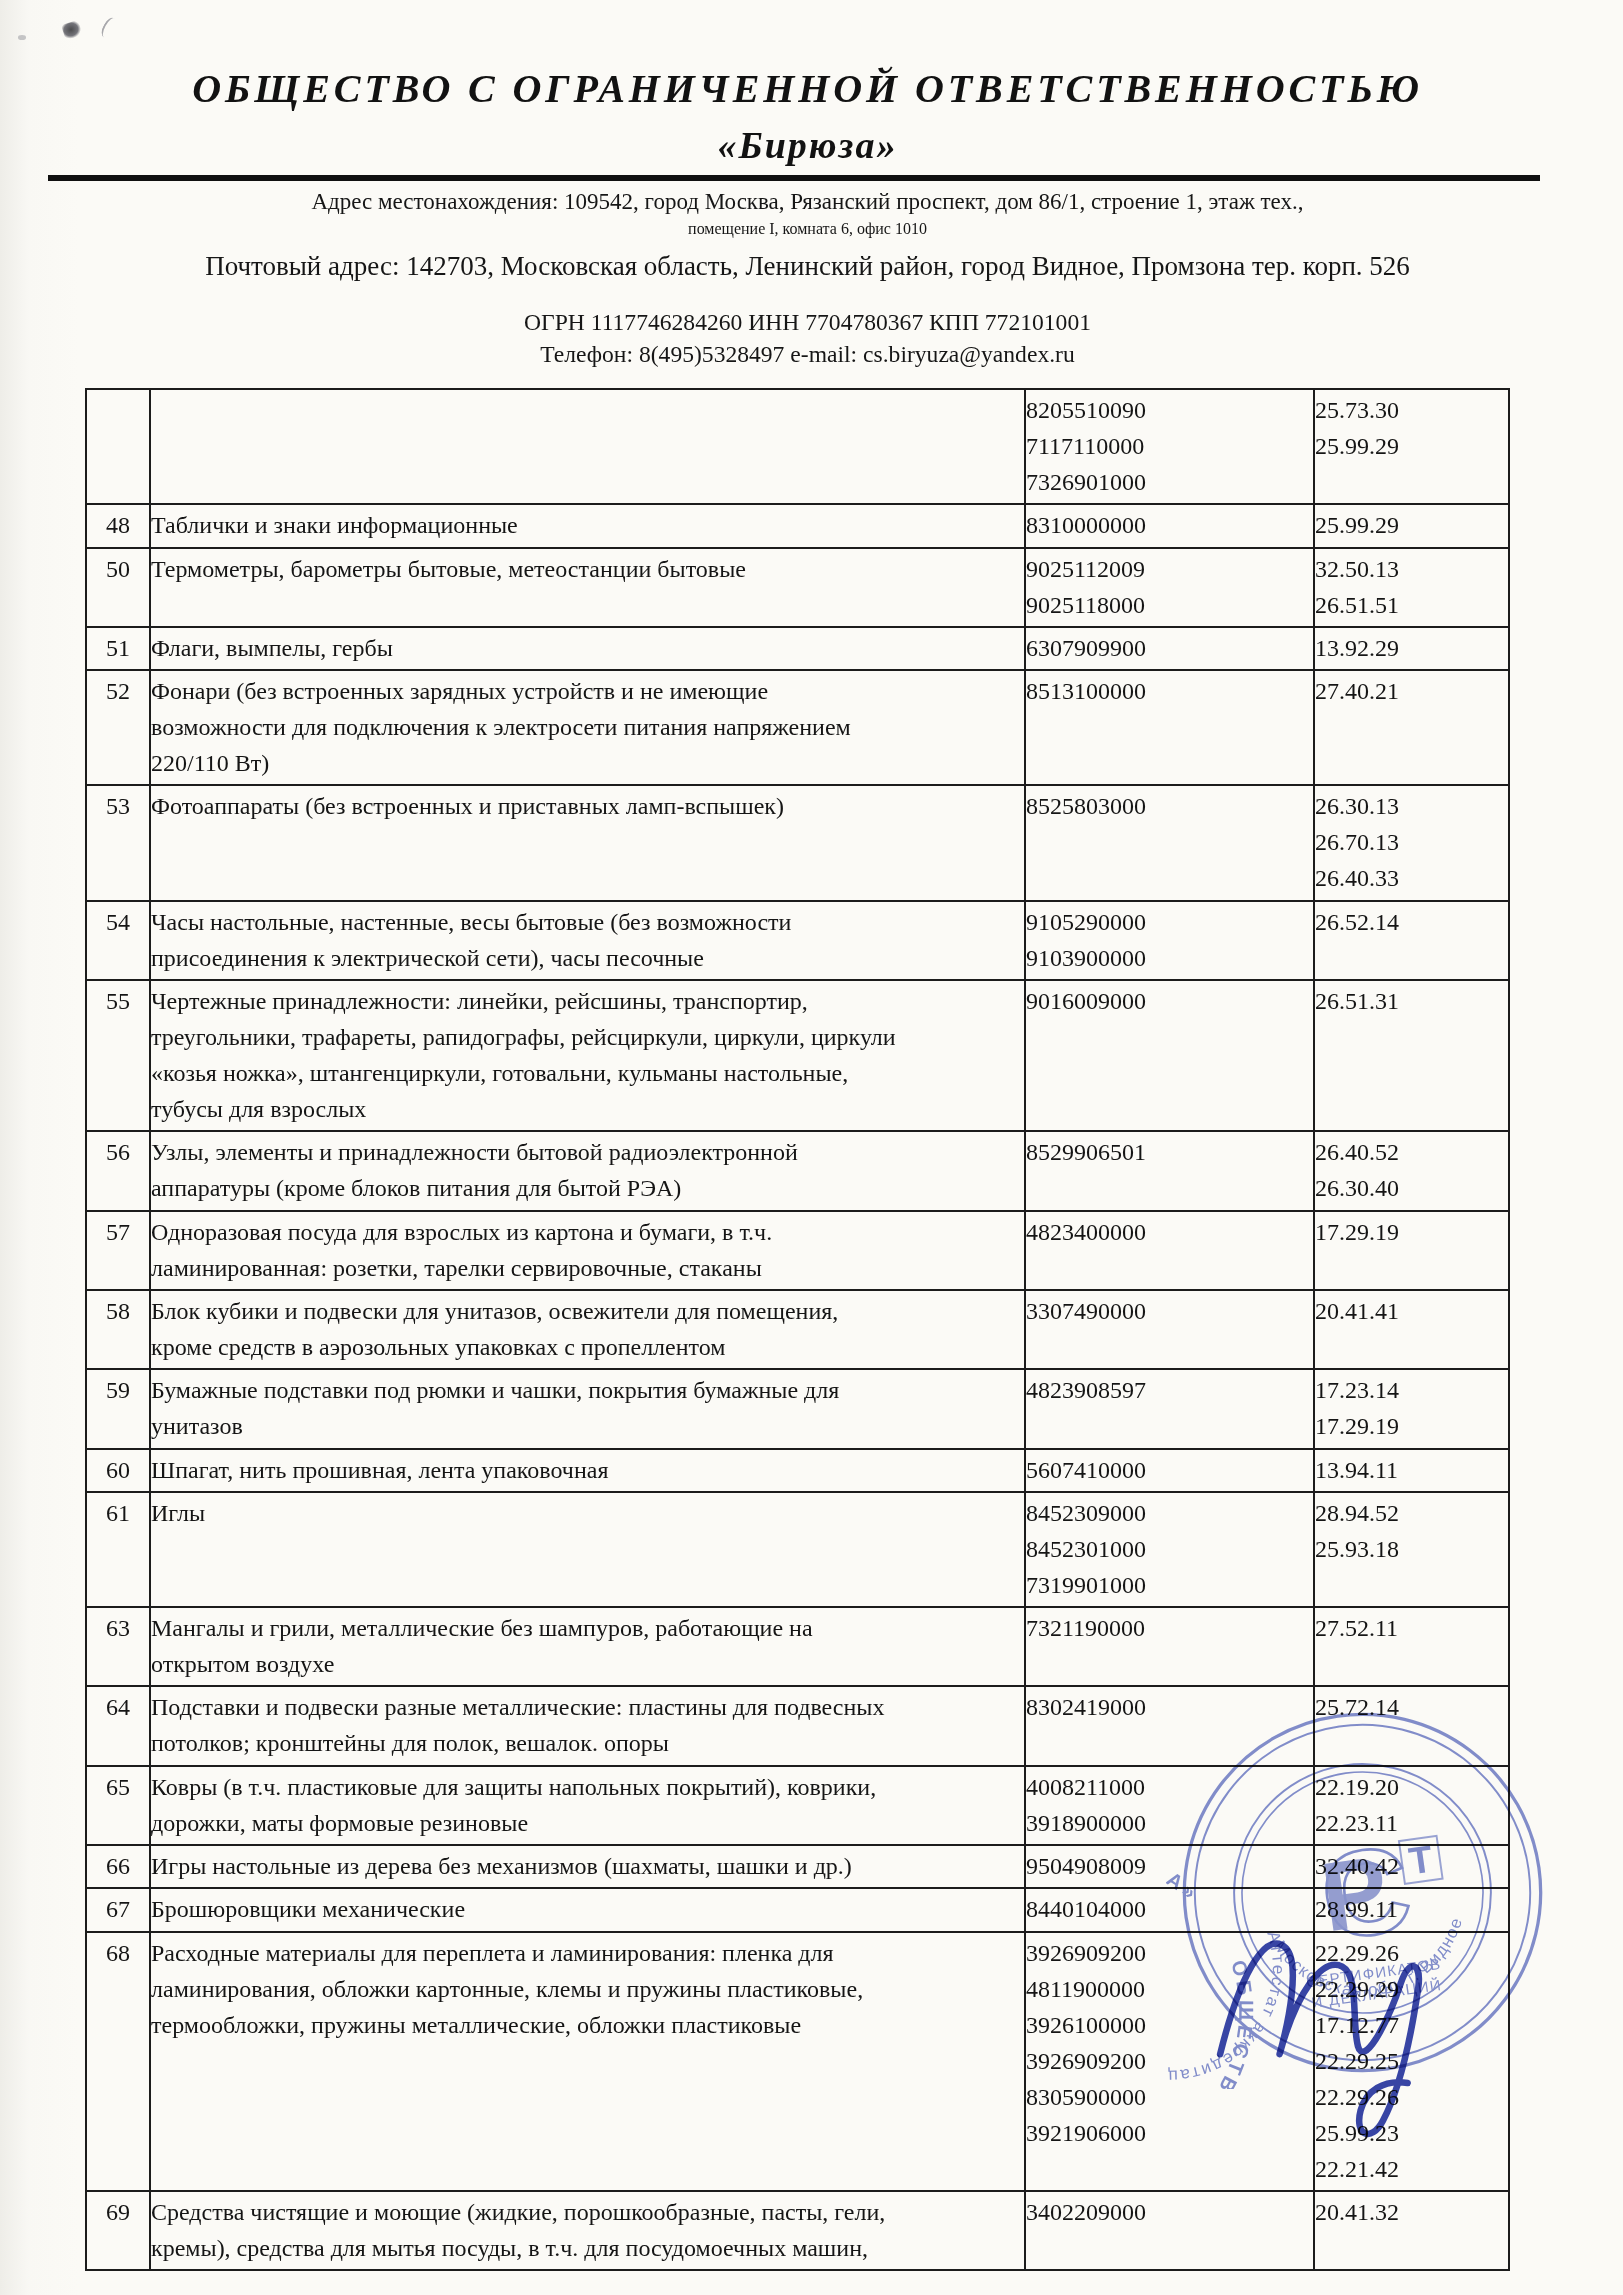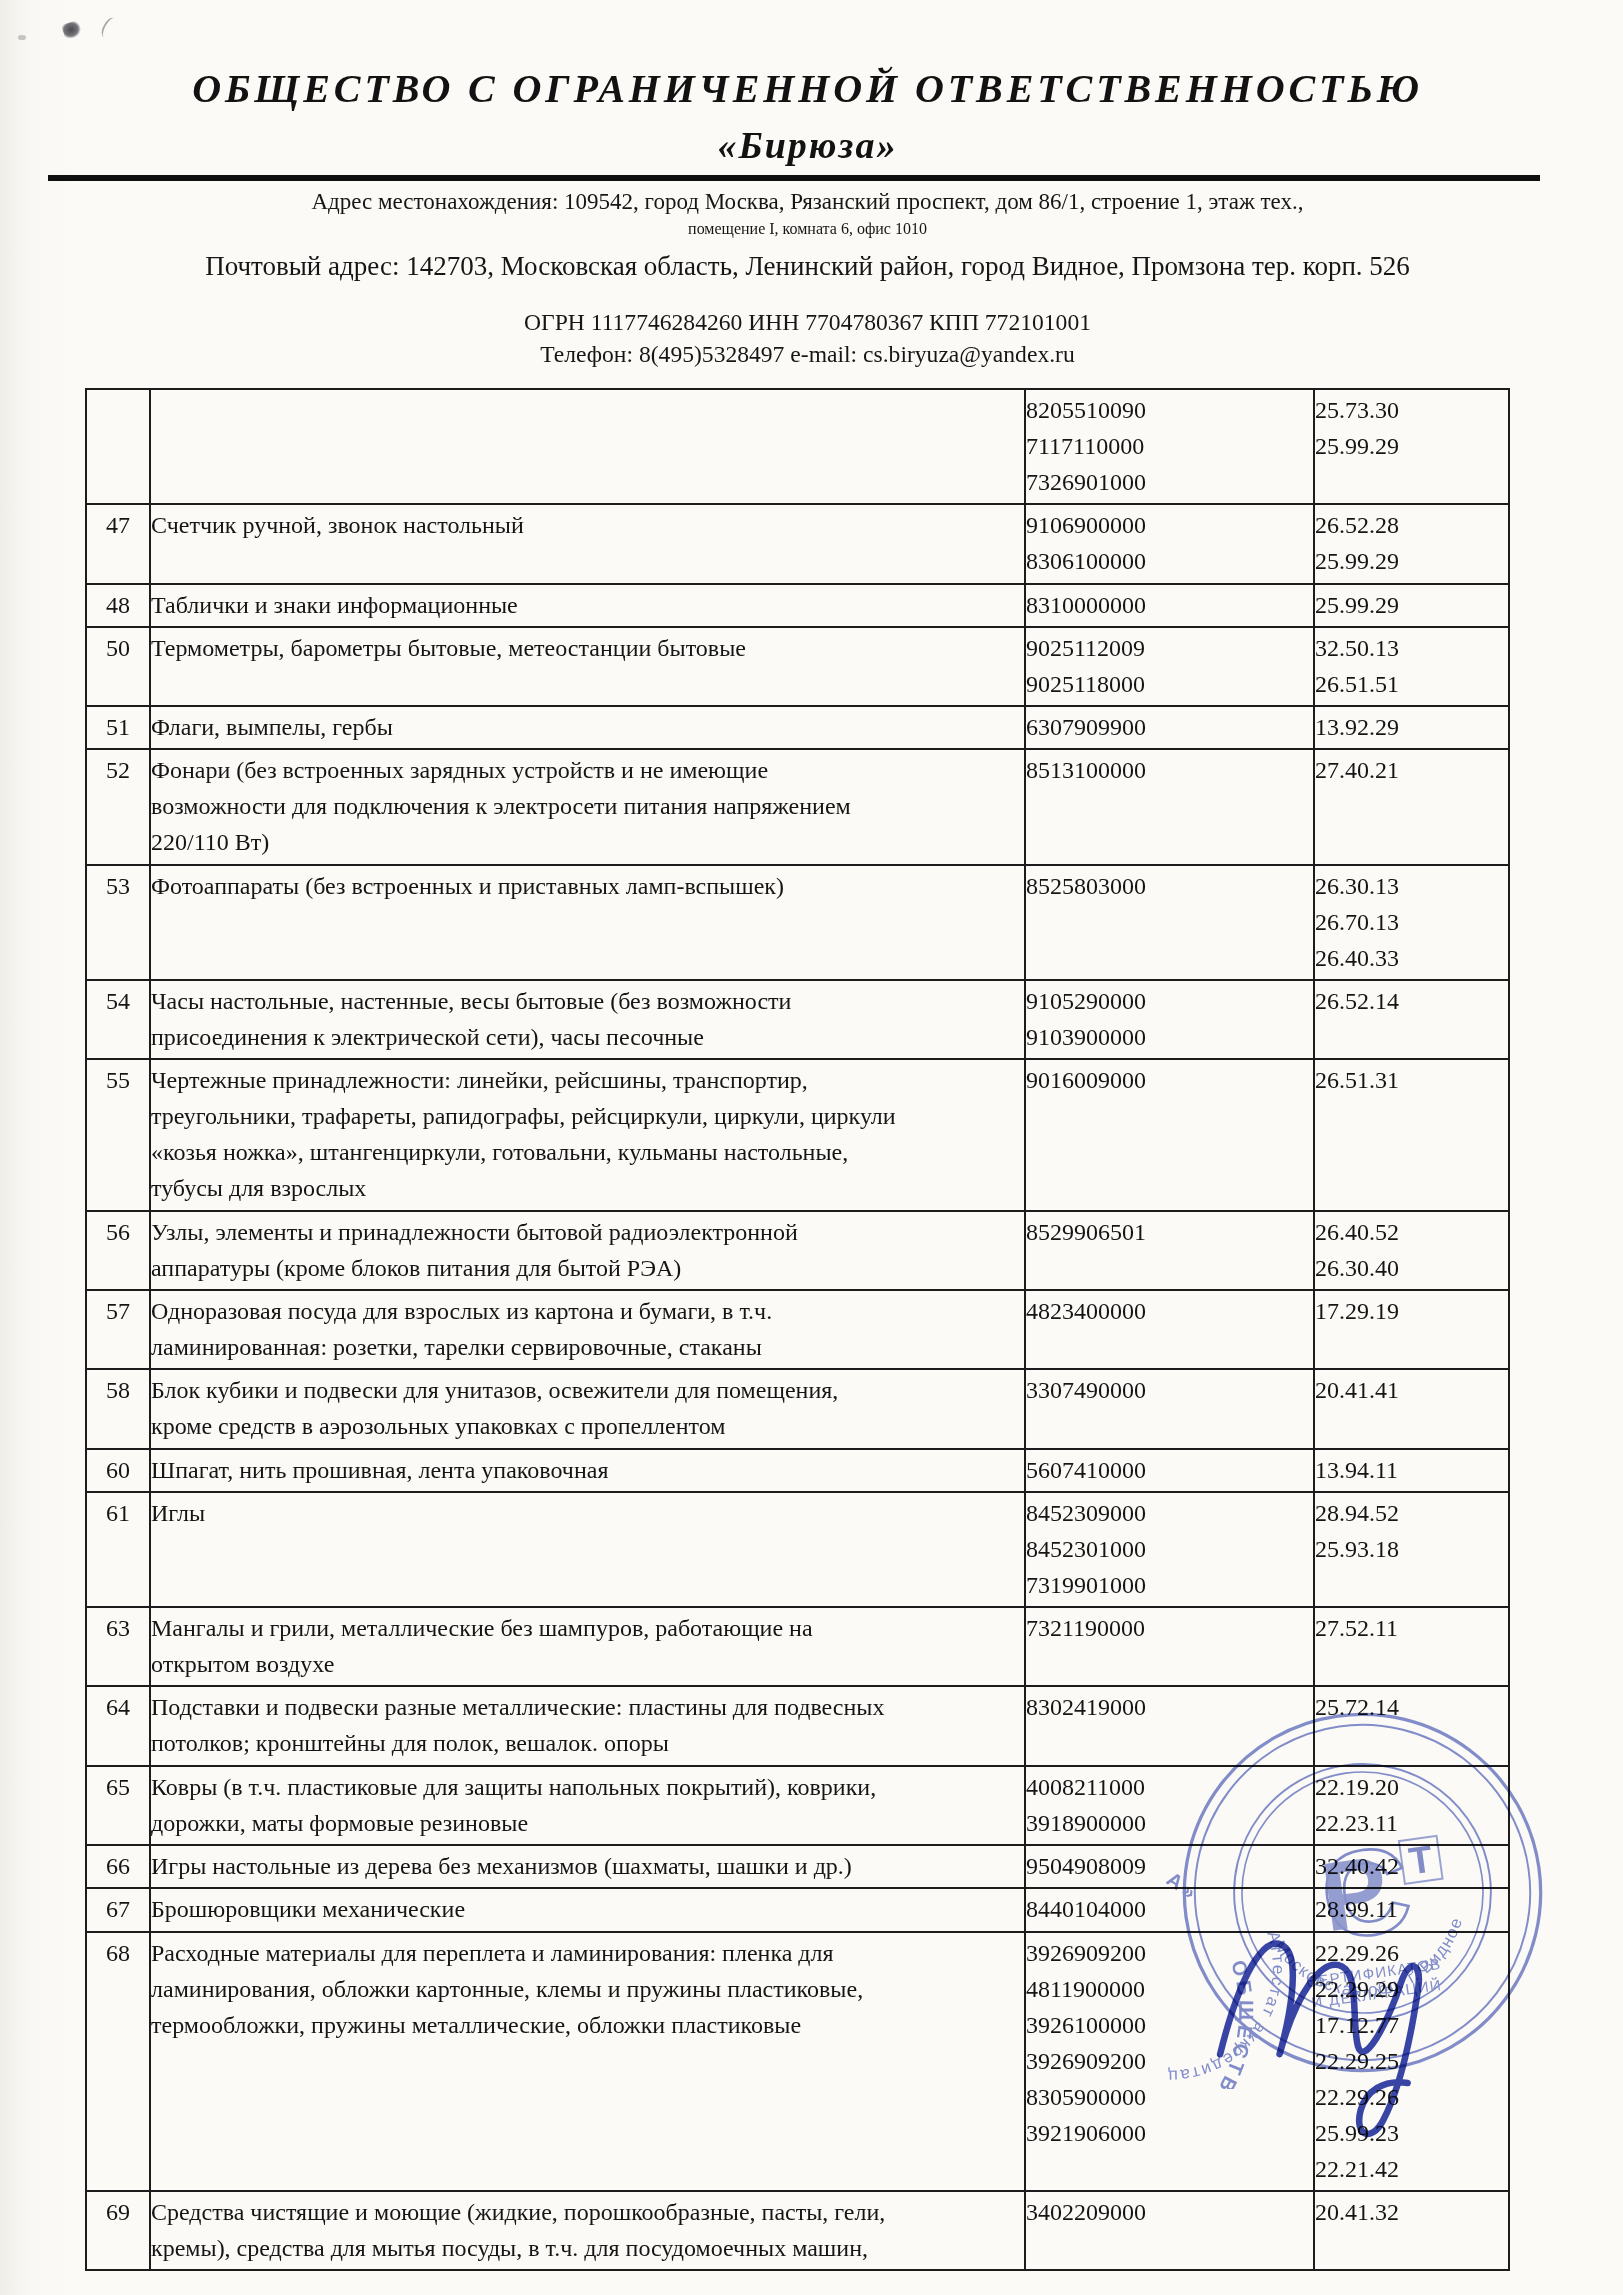--- a/index.html
+++ b/index.html
@@ -147,28 +147,20 @@
         <tr>
       <td class="cell-num"></td>
       <td class="cell-desc"></td>
       <td class="cell-code">8205510090
 7117110000
 7326901000</td>
       <td class="cell-okpd">25.73.30
 25.99.29</td>
     </tr>
         <tr>
-      <td class="cell-num">47</td>
-      <td class="cell-desc">Счетчик ручной, звонок настольный</td>
-      <td class="cell-code">9106900000
-8306100000</td>
-      <td class="cell-okpd">26.52.28
-25.99.29</td>
-    </tr>
-        <tr>
       <td class="cell-num">48</td>
       <td class="cell-desc">Таблички и знаки информационные</td>
       <td class="cell-code">8310000000</td>
       <td class="cell-okpd">25.99.29</td>
     </tr>
         <tr>
       <td class="cell-num">50</td>
       <td class="cell-desc">Термометры, барометры бытовые, метеостанции бытовые</td>
       <td class="cell-code">9025112009
 9025118000</td>
@@ -228,20 +220,28 @@
 ламинированная: розетки, тарелки сервировочные, стаканы</td>
       <td class="cell-code">4823400000</td>
       <td class="cell-okpd">17.29.19</td>
     </tr>
         <tr>
       <td class="cell-num">58</td>
       <td class="cell-desc">Блок кубики и подвески для унитазов, освежители для помещения,
 кроме средств в аэрозольных упаковках с пропеллентом</td>
       <td class="cell-code">3307490000</td>
       <td class="cell-okpd">20.41.41</td>
+    </tr>
+        <tr>
+      <td class="cell-num">59</td>
+      <td class="cell-desc">Бумажные подставки под рюмки и чашки, покрытия бумажные для
+унитазов</td>
+      <td class="cell-code">4823908597</td>
+      <td class="cell-okpd">17.23.14
+17.29.19</td>
     </tr>
         <tr>
       <td class="cell-num">60</td>
       <td class="cell-desc">Шпагат, нить прошивная, лента упаковочная</td>
       <td class="cell-code">5607410000</td>
       <td class="cell-okpd">13.94.11</td>
     </tr>
         <tr>
       <td class="cell-num">61</td>
       <td class="cell-desc">Иглы</td>

